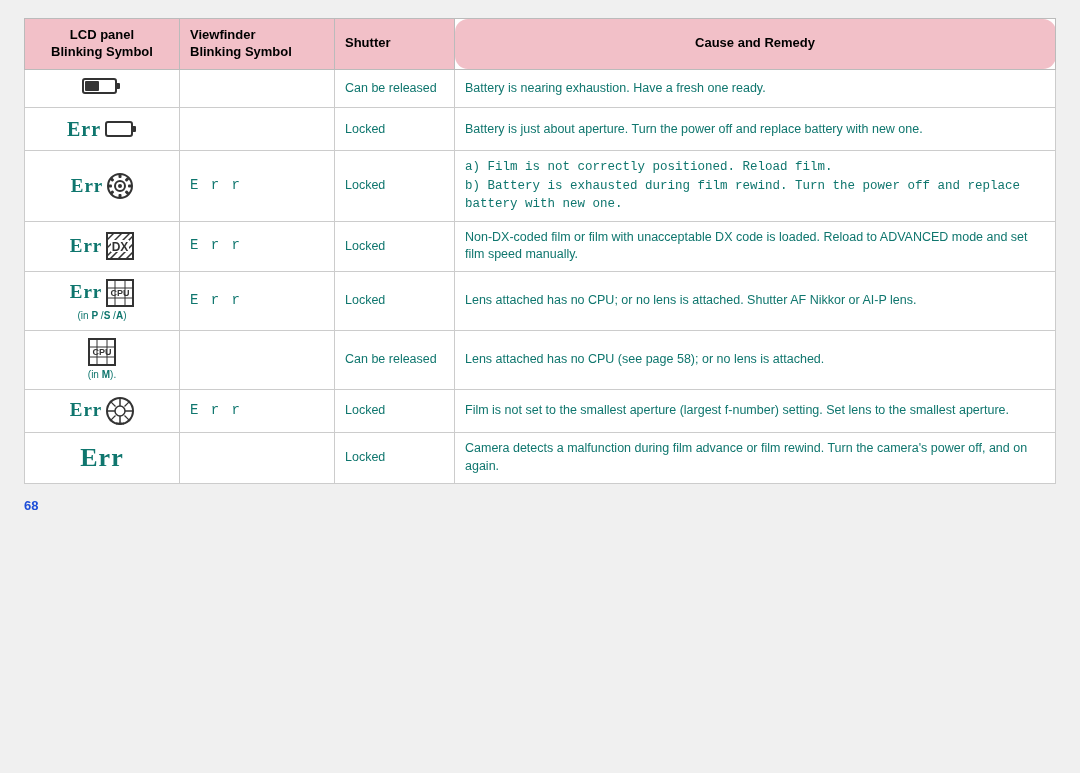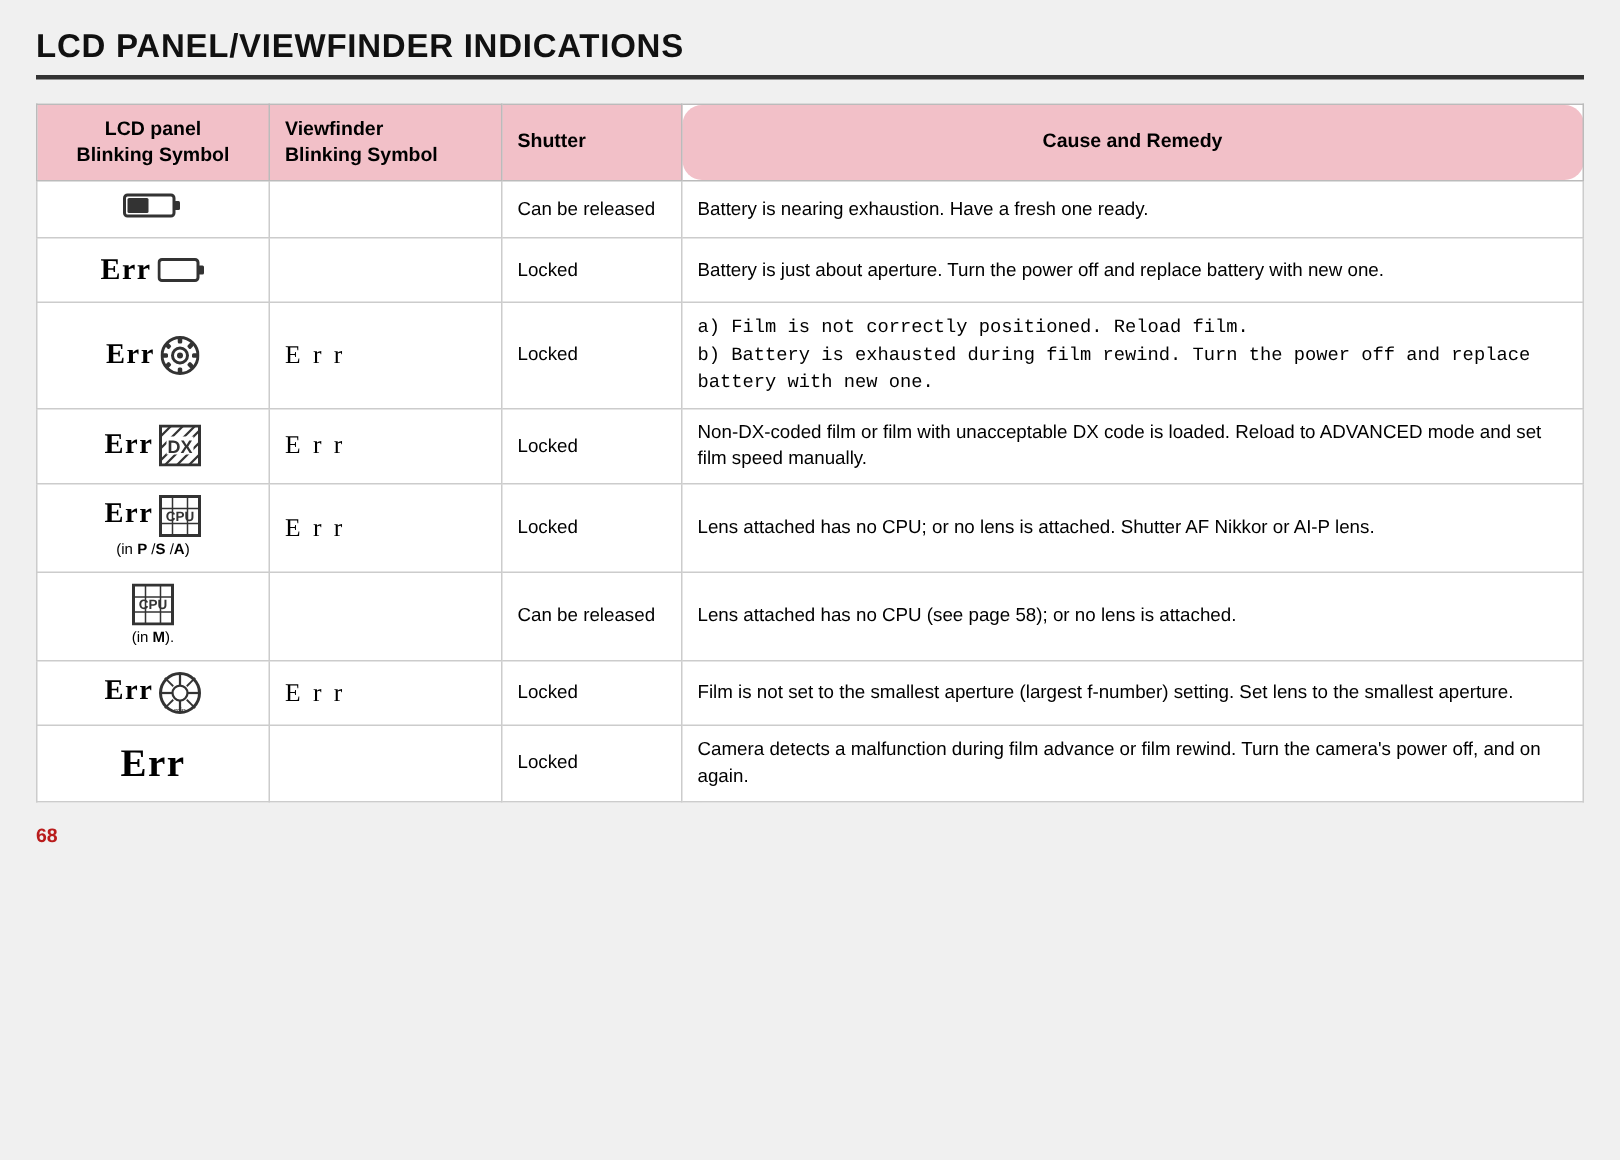--- a/index.html
+++ b/index.html
@@ -42,58 +42,57 @@
       text-align: center;
       vertical-align: middle;
       line-height: 1.3;
     }
     tbody tr td {
       border: 1px solid #ccc;
       padding: 7px 10px;
       vertical-align: middle;
       font-size: 12.5px;
       line-height: 1.4;
-      color: #000000;
+      color: #0f766e;
     }
     tbody tr {
       background: #fff;
     }
     .col-lcd { width: 155px; text-align: center; }
     .col-vf  { width: 155px; text-align: left; }
     .col-shutter { width: 120px; text-align: left; }
     .col-cause { width: auto; border-radius: 13px; }
     .err-large {
       font-size: 19px;
       font-weight: bold;
       font-family: serif;
       letter-spacing: 1px;
     }
     .err-vf {
-      font-size: 17px;
-      font-family: Liberation Serif, serif;
+      font-size: 14px;
+      font-family: Liberation Mono, monospace;
       letter-spacing: 2px;
     }
     .page-num {
       margin-top: 14px;
       font-size: 13px;
       font-weight: bold;
-      color: #b91c1c;
+      color: #1d4ed8;
     }
     .err-row-lcd {
       display: flex;
       align-items: center;
       justify-content: center;
       gap: 4px;
     }
   </style>
 </head>
 <body>
 
 <div class="page">
-  <div class="page-title">LCD PANEL/VIEWFINDER INDICATIONS</div>
 
   <table>
     <thead>
       <tr>
         <th class="col-lcd">
           <span style="white-space:pre-line;">LCD panel
 Blinking Symbol</span>
         </th>
         <th class="col-vf">
           <span style="white-space:pre-line;">Viewfinder

